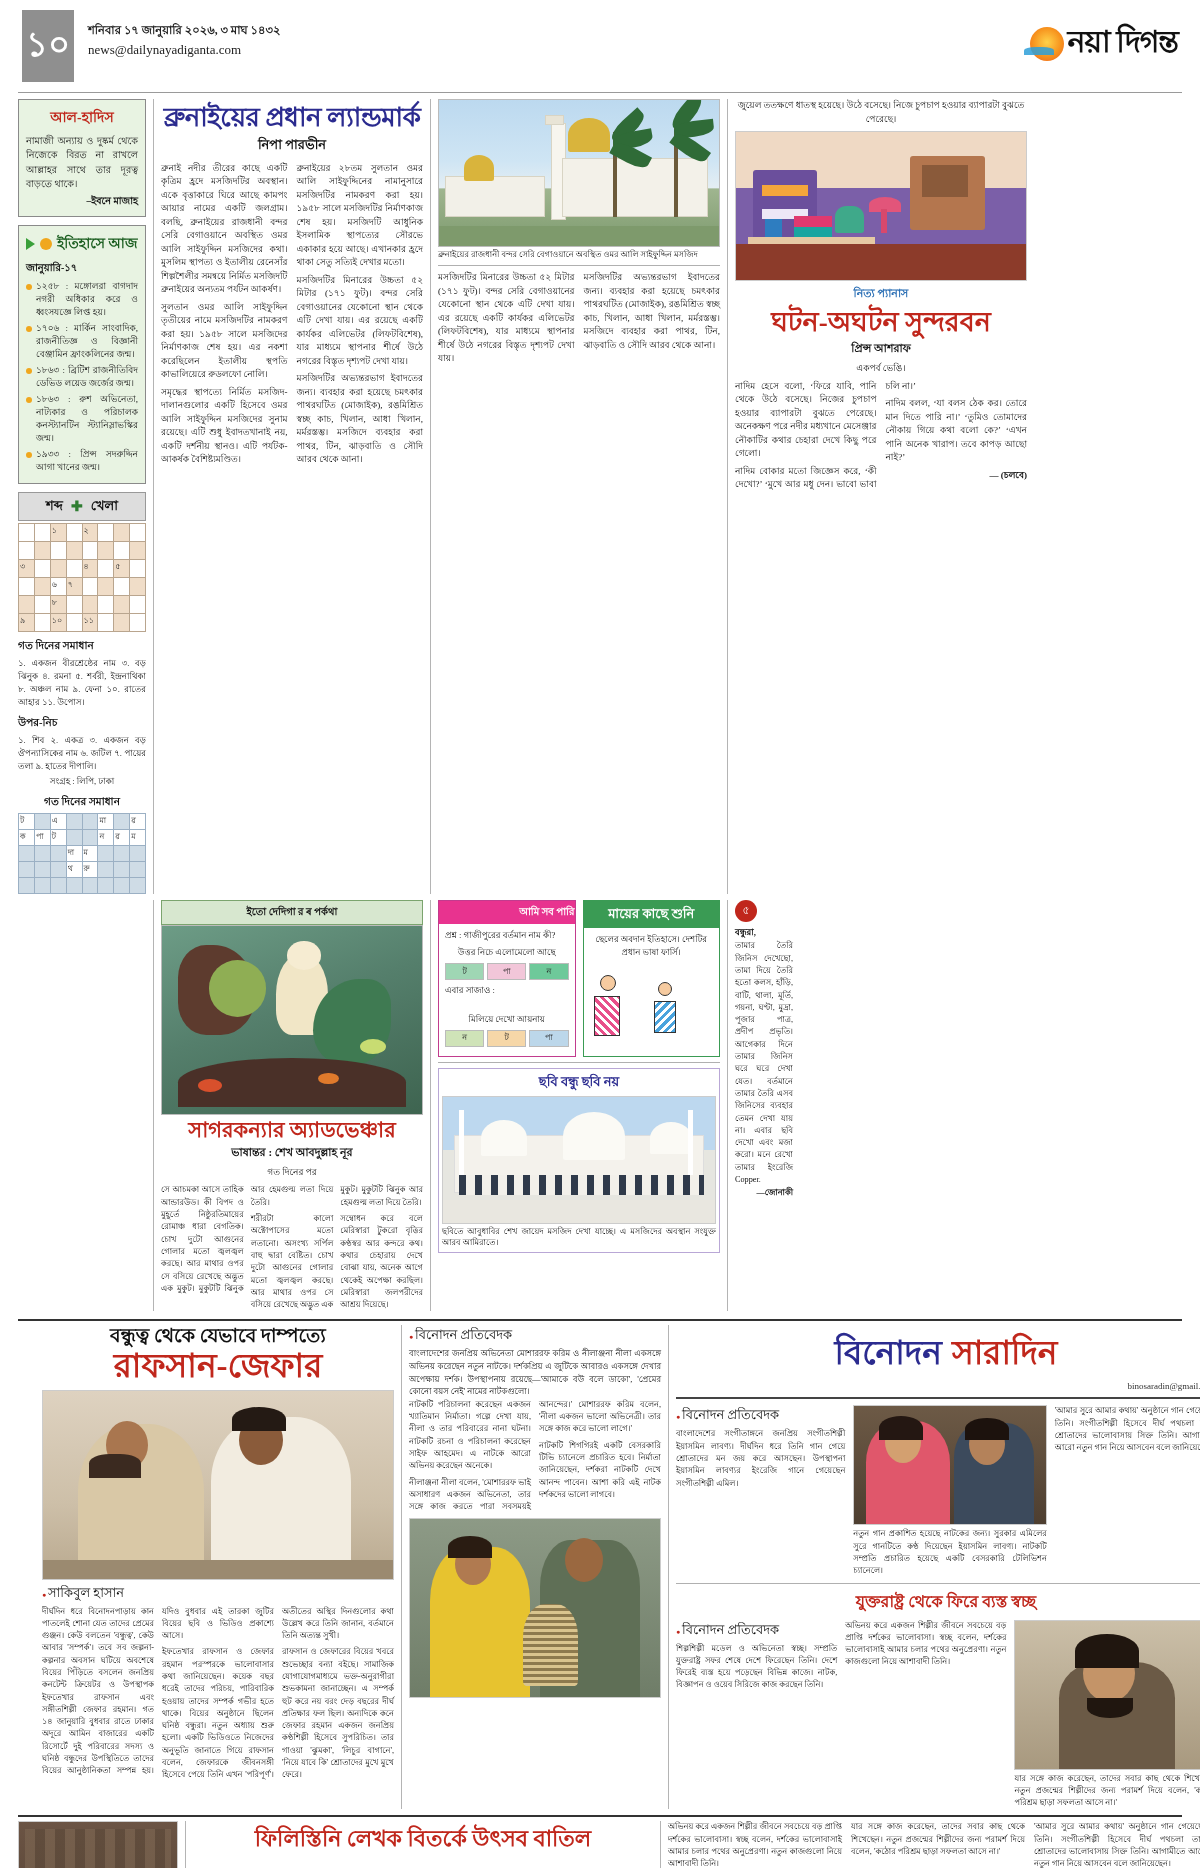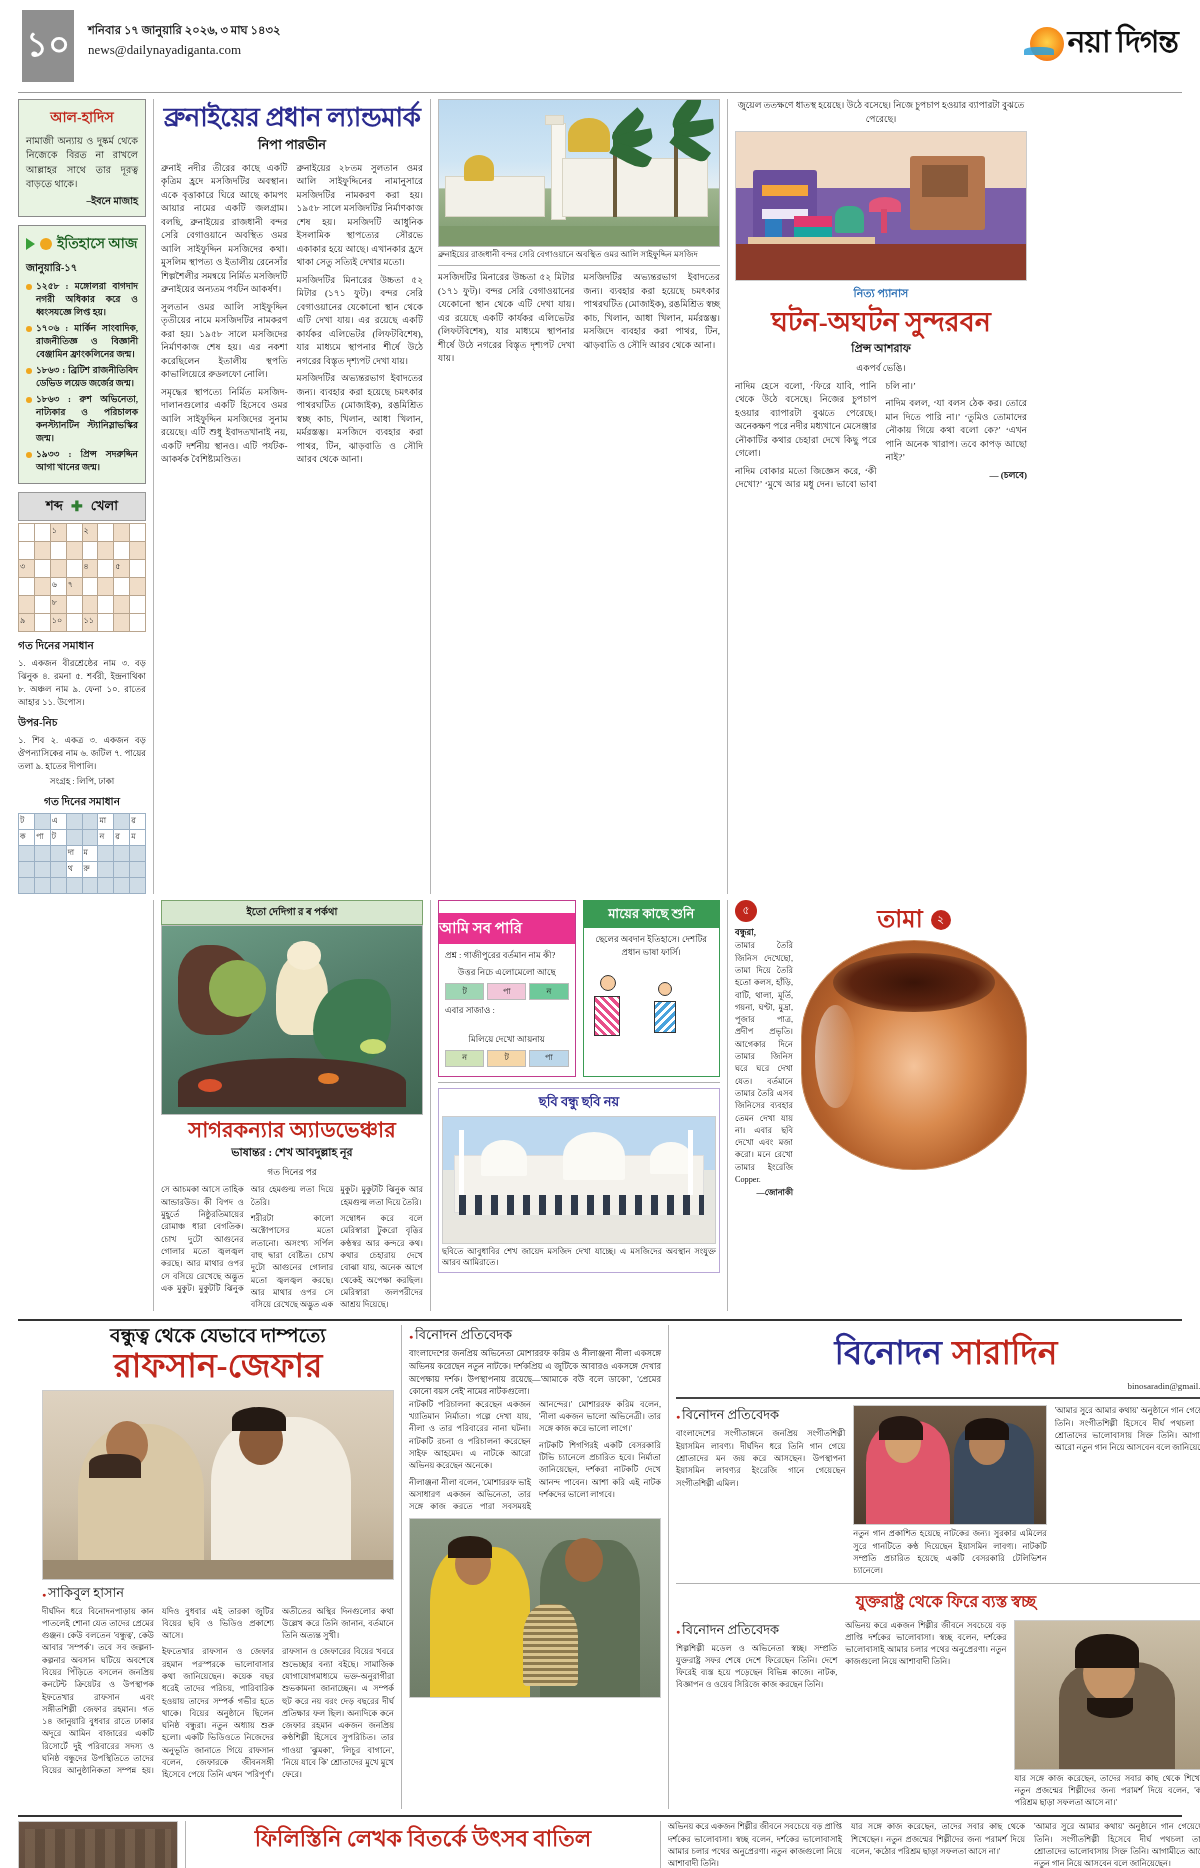--- a/index.html
+++ b/index.html
@@ -76,21 +76,21 @@
 
   .history-box { background: #e8f3e2; border: 1px solid #8a8a8a; padding: 6px 7px; }
   .hist-head { display: flex; align-items: center; gap: 5px; margin-bottom: 4px; }
   .hist-head .tri {
     width: 0; height: 0; border-left: 9px solid #3aa03a;
     border-top: 6px solid transparent; border-bottom: 6px solid transparent;
   }
   .hist-head .dot { width: 12px; height: 12px; border-radius: 50%; background: #f0a71e; }
   .hist-head .t { font-size: 14px; font-weight: bold; color: #1b5e20; }
   .hist-date { font-size: 10px; font-weight: bold; margin-bottom: 3px; }
-  .hist-list { list-style: none; font-weight: bold; }
+  .hist-list { list-style: none; }
   .hist-list li {
     font-size: 9px; line-height: 1.45; text-align: justify; margin-bottom: 3px;
     position: relative; padding-left: 10px;
   }
   .hist-list li::before {
     content: ""; position: absolute; left: 0; top: 4px; width: 6px; height: 6px;
     border-radius: 50%; background: #f0a71e;
   }
 
   .sec-strip {
@@ -149,22 +149,22 @@
   }
   .office-illus {
     width: 100%; height: 150px; position: relative; overflow: hidden;
     background: linear-gradient(180deg,#efd9c4 0%, #efd9c4 38%, #7b5fa8 38.1%, #7b5fa8 100%);
     border: 1px solid #ccc;
   }
 
   
   .quiz-box { border: 1px solid #c23b8e; padding: 0; background: #fff; }
   .quiz-head {
-    background: #e8338f; color: #fff; text-align: left; font-weight: bold;
-    font-size: 15px; padding: 3px 0; margin-top: 12px;
+    background: #e8338f; color: #fff; text-align: right; font-weight: bold;
+    font-size: 10px; padding: 3px 0;
   }
   .quiz-body { padding: 5px 6px; font-size: 8.6px; line-height: 1.5; }
   .swatches { display: flex; gap: 3px; margin: 4px 0; }
   .sw { flex: 1; height: 17px; display: flex; align-items: center; justify-content: center;
         font-size: 8px; color: #222; border: 1px solid #bbb; }
 
   .green-box { border: 1px solid #3a9b54; }
   .green-head { background: #3a9b54; color: #fff; text-align: center; font-weight: bold; font-size: 13px; padding: 3px 0; }
   .green-body { padding: 5px 6px; font-size: 8.6px; line-height: 1.5; text-align: center; }
 
@@ -572,27 +572,20 @@
     <div class="vdiv"></div>
 
     <div class="col c-right">
       <div style="display:flex;gap:8px">
         <div style="width:58px;flex:0 0 58px">
           <div style="width:22px;height:22px;border-radius:50%;background:#c0271c;color:#fff;font-size:11px;display:flex;align-items:center;justify-content:center;margin-bottom:4px">৫</div>
           <div style="font-size:8.6px;font-weight:bold">বন্ধুরা,</div>
           <div style="font-size:8.2px;line-height:1.5;text-align:justify">তামার তৈরি জিনিস দেখেছো, তামা দিয়ে তৈরি হতো কলস, হাঁড়ি, বাটি, থালা, মূর্তি, গয়না, ঘণ্টা, মুদ্রা, পূজার পাত্র, প্রদীপ প্রভৃতি। আগেকার দিনে তামার জিনিস ঘরে ঘরে দেখা যেত। বর্তমানে তামার তৈরি এসব জিনিসের ব্যবহার তেমন দেখা যায় না। এবার ছবি দেখো এবং মজা করো। মনে রেখো তামার ইংরেজি Copper.</div>
           <div style="font-size:8.2px;font-weight:bold;text-align:right">—জোনাকী</div>
         </div>
-        <div style="flex:1">
-          <div style="display:flex;align-items:center;justify-content:center;gap:8px">
-            <span class="tama-title">তামা</span>
-            <span style="width:20px;height:20px;border-radius:50%;background:#c0271c;color:#fff;font-size:11px;display:flex;align-items:center;justify-content:center">২</span>
-          </div>
-          <div class="pot-img"></div>
-        </div>
       </div>
     </div>
   </div>
 
   <div class="rule-thick" style="margin-top:8px"></div>
 
   <div class="mid-zone">
 
     <div class="mz-a">
       <div class="bigtitle-1">বন্ধুত্ব থেকে যেভাবে দাম্পত্যে</div>

